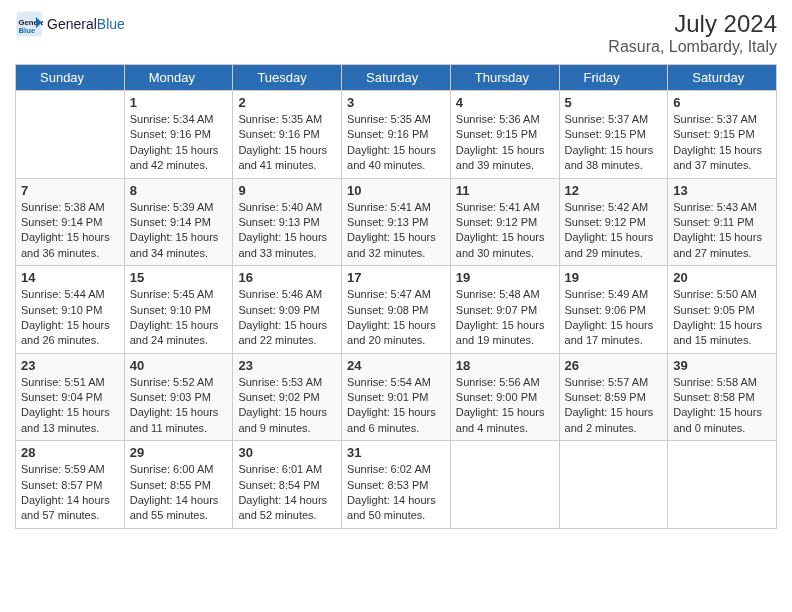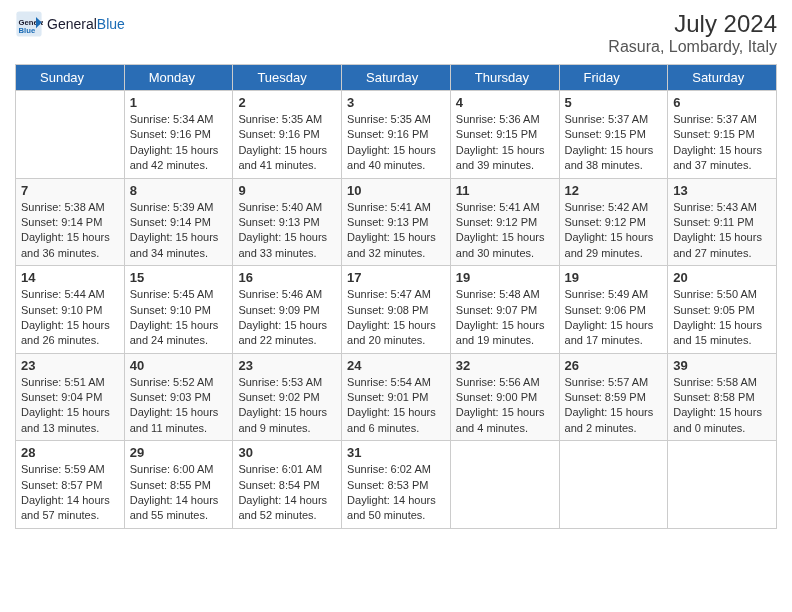--- a/index.html
+++ b/index.html
@@ -211,21 +211,21 @@
         </td>
         <td>
           <span class="day-number">23</span>
           <div class="day-info">Sunrise: 5:53 AM<br>Sunset: 9:02 PM<br>Daylight: 15 hours<br>and 9 minutes.</div>
         </td>
         <td>
           <span class="day-number">24</span>
           <div class="day-info">Sunrise: 5:54 AM<br>Sunset: 9:01 PM<br>Daylight: 15 hours<br>and 6 minutes.</div>
         </td>
         <td>
-          <span class="day-number">32</span>
+          <span class="day-number">18</span>
           <div class="day-info">Sunrise: 5:56 AM<br>Sunset: 9:00 PM<br>Daylight: 15 hours<br>and 4 minutes.</div>
         </td>
         <td>
           <span class="day-number">26</span>
           <div class="day-info">Sunrise: 5:57 AM<br>Sunset: 8:59 PM<br>Daylight: 15 hours<br>and 2 minutes.</div>
         </td>
         <td>
           <span class="day-number">39</span>
           <div class="day-info">Sunrise: 5:58 AM<br>Sunset: 8:58 PM<br>Daylight: 15 hours<br>and 0 minutes.</div>
         </td>

